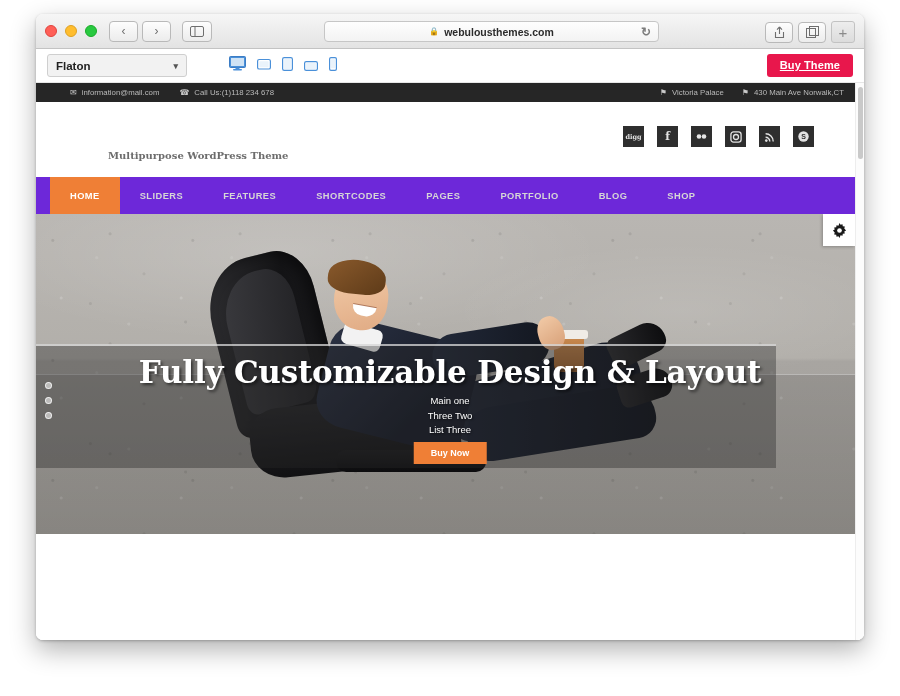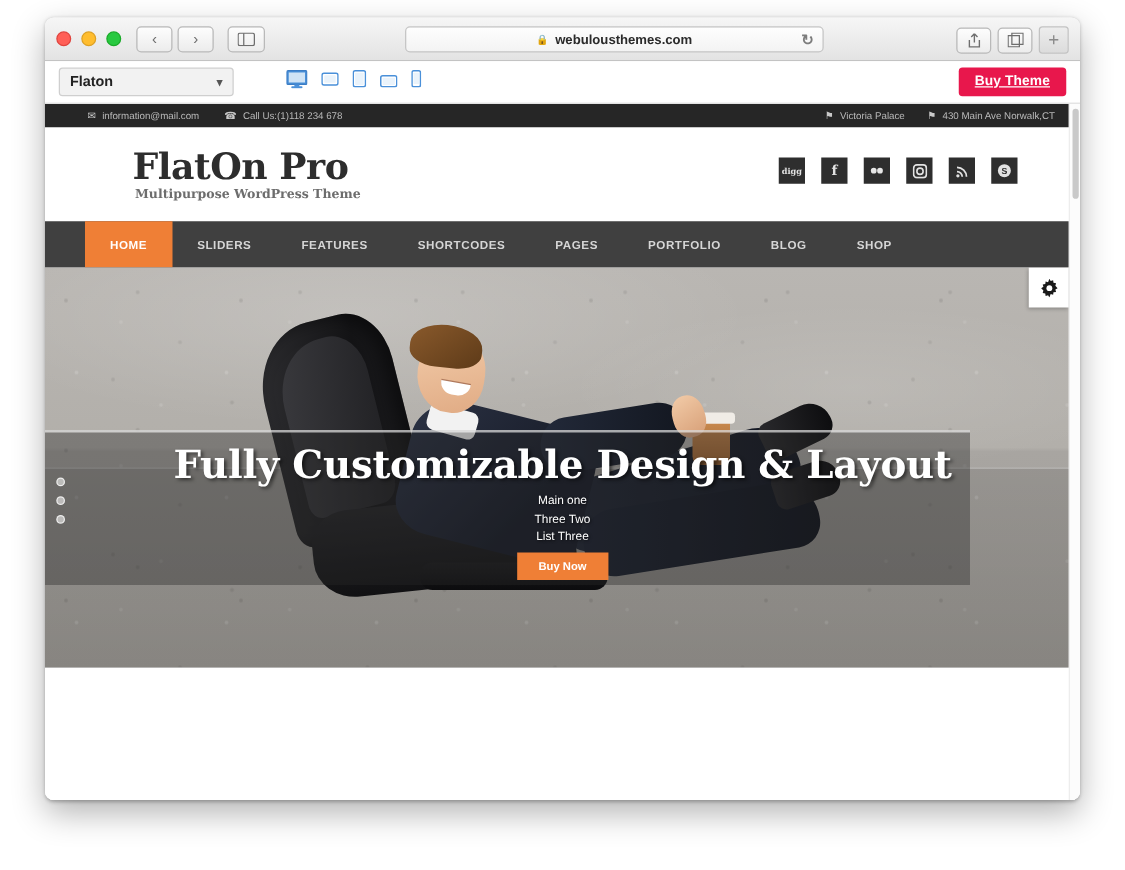--- a/index.html
+++ b/index.html
@@ -184,23 +184,23 @@
     width: 21px; height: 21px;
     background: #2e2e2e;
     display: flex; align-items: center; justify-content: center;
     color: #e2e2e2; font-size: 9px;
   }
   .social-btn svg { display: block; }
 
   
   #main-nav {
     height: 37px;
-    background: #404040;
+    background: #6d28d9;
     display: flex; align-items: stretch;
-    padding-left: 32px;
+    padding-left: 14px;
     position: relative;
   }
   .nav-item {
     display: flex; align-items: center;
     padding: 0 20px;
     color: #d6d6d6;
     font-size: 9.3px; font-weight: 700;
     letter-spacing: .45px;
     white-space: nowrap;
   }
@@ -557,21 +557,20 @@
             <span>Victoria Palace</span>
           </span>
           <span class="info-item">
             <span class="gly">⚑</span>
             <span>430 Main Ave Norwalk,CT</span>
           </span>
         </div>
       </div>
 
       <div id="logo-band">
-        <div id="logo-title">FlatOn Pro</div>
         <div id="logo-tagline">Multipurpose WordPress Theme</div>
 
         <div id="social-row">
           <span class="social-btn" style="font-size:6.5px;font-family:'DejaVu Serif',serif;font-weight:700;">digg</span>
           <span class="social-btn" style="font-family:'DejaVu Serif',serif;font-weight:700;font-size:11px;">f</span>
           <span class="social-btn">
             <svg width="13" height="13" viewBox="0 0 13 13">
               <circle cx="4" cy="6.5" r="2.3" fill="#e6e6e6"></circle>
               <circle cx="9" cy="6.5" r="2.3" fill="#e6e6e6"></circle>
             </svg>

